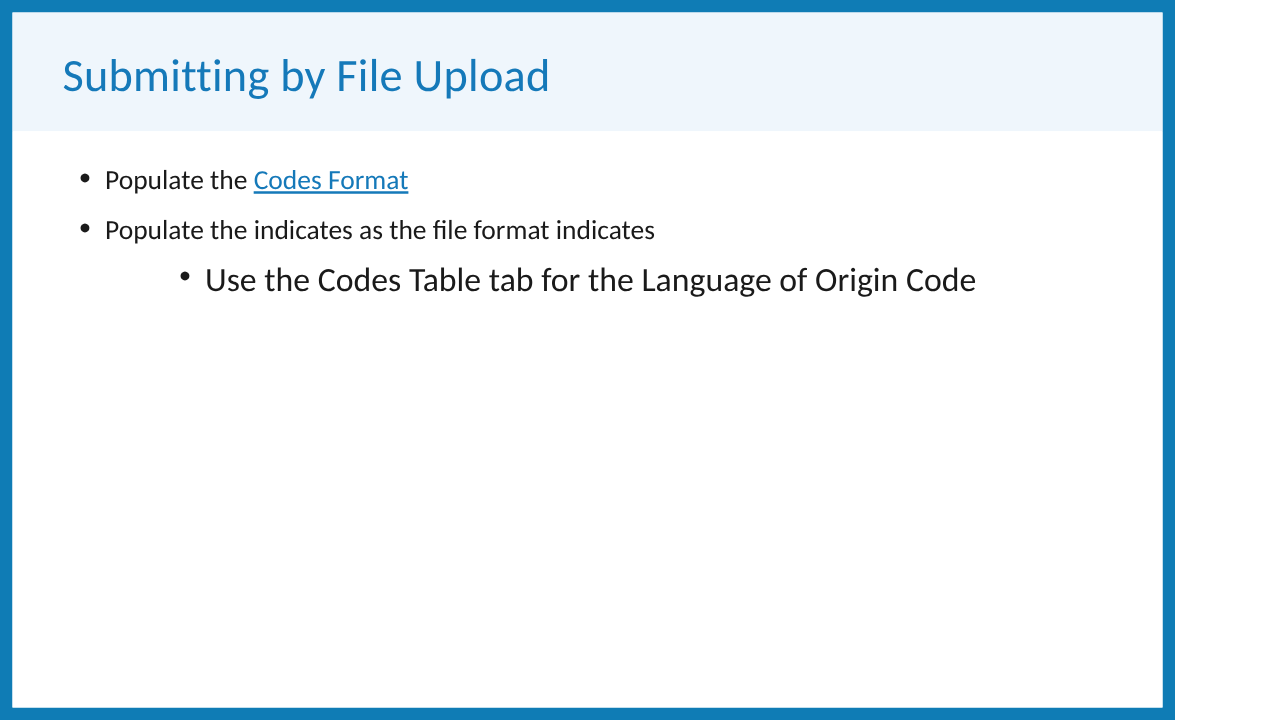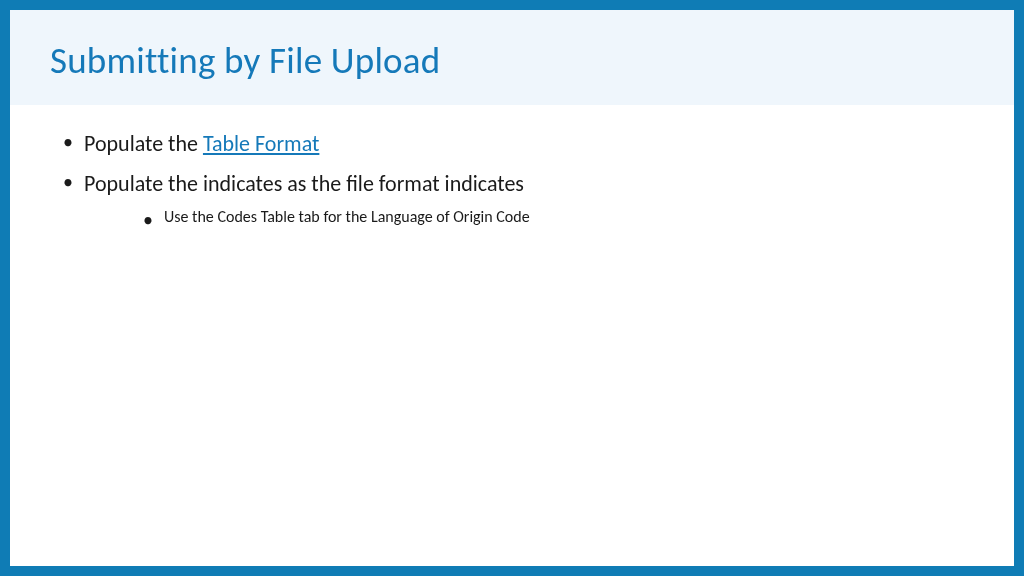--- a/index.html
+++ b/index.html
@@ -7,21 +7,21 @@
       padding: 0;
       box-sizing: border-box;
     }
     body {
       width: 1024px;
       height: 576px;
       font-family: Calibri, 'Segoe UI', Arial, sans-serif;
       background: #ffffff;
     }
     .slide-frame {
-      width: 1024px;
+      width: 940px;
       height: 576px;
       border: 10px solid #0f7cb5;
       background: #ffffff;
       display: flex;
       flex-direction: column;
     }
     .title-bar {
       background: #eff6fc;
       padding: 28px 40px 22px 40px;
     }
@@ -56,21 +56,21 @@
       font-size: 20px;
     }
     .sub-list {
       list-style: none;
       margin-top: 4px;
       margin-left: 56px;
     }
     .sub-item {
       position: relative;
       padding-left: 24px;
-      font-size: 16px;
+      font-size: 27px;
       color: #1a1a1a;
       line-height: 1.5;
     }
     .sub-item::before {
       content: "•";
       position: absolute;
       left: 3px;
       top: 0;
       color: #1a1a1a;
       font-size: 20px;
@@ -84,21 +84,21 @@
 </head>
 <body>
 
 <div class="slide-frame">
   <div class="title-bar">
     <h1 class="title-text">Submitting by File Upload</h1>
   </div>
   <div class="content-area">
     <ul class="bullet-list">
       <li class="bullet-item">
-        <span>Populate the </span><a class="link">Table Format</a>
+        <span>Populate the </span><a class="link">Codes Format</a>
       </li>
       <li class="bullet-item">
         <span>Populate the indicates as the file format indicates</span>
         <ul class="sub-list">
           <li class="sub-item">
             <span>Use the Codes Table tab for the Language of Origin Code</span>
           </li>
         </ul>
       </li>
     </ul>

